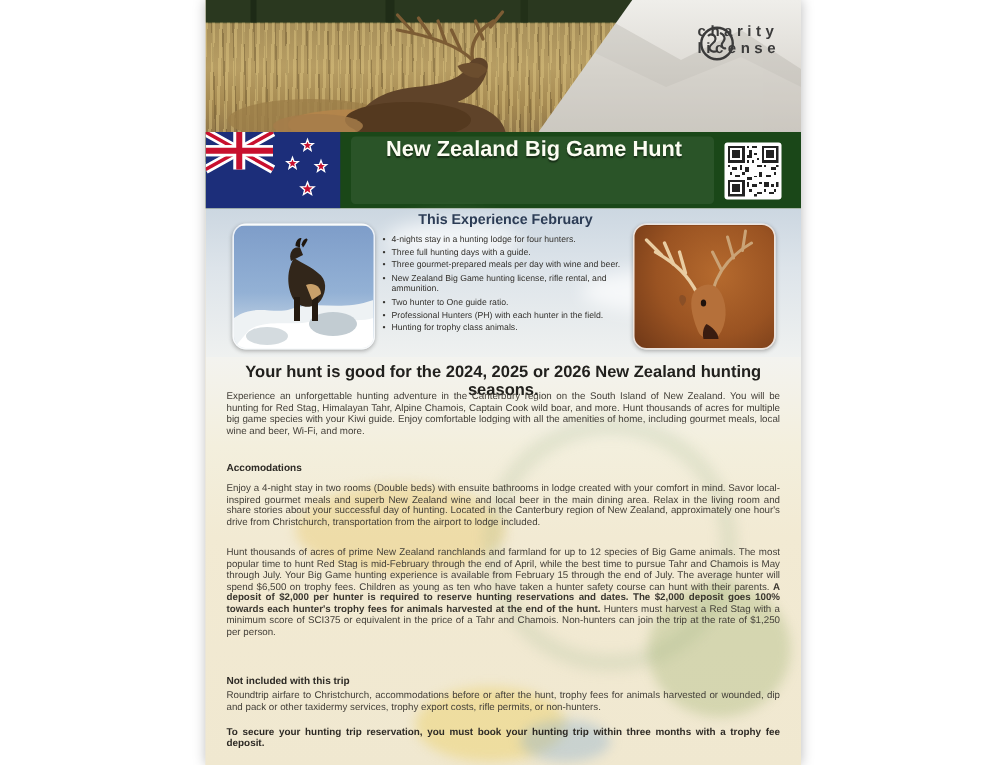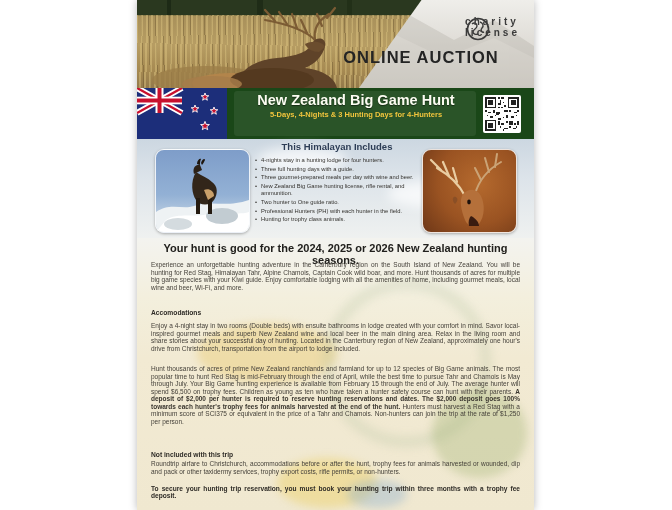--- a/index.html
+++ b/index.html
@@ -108,21 +108,20 @@
         <svg width="26" height="26" viewBox="0 0 26 26">
           <circle cx="13" cy="13" r="10.5" fill="none" stroke="#3b3b3b" stroke-width="1.6"></circle>
           <path d="M7,8 C9,6 12,7 12,10 C12,13 8,13 8,16 C8,18 11,19 13,18" fill="none" stroke="#3b3b3b" stroke-width="1.4"></path>
           <path d="M15,6 C18,7 19,10 17,12 C15,14 17,17 19,16" fill="none" stroke="#3b3b3b" stroke-width="1.4"></path>
         </svg>
         <div class="logo-text">
           <div>charity</div>
           <div>license</div>
         </div>
       </div>
-      <div class="auction">ONLINE AUCTION</div>
     </div>
 
     <div class="band">
       <svg class="flag" viewBox="0 0 90 51">
         <rect width="90" height="51" fill="#1c2e7a"></rect>
         <g>
           <path d="M0,0 L45,25 M45,0 L0,25" stroke="#ffffff" stroke-width="6"></path>
           <path d="M0,0 L45,25 M45,0 L0,25" stroke="#c8102e" stroke-width="2.4"></path>
           <rect x="18.5" y="0" width="8" height="25" fill="#ffffff"></rect>
           <rect x="0" y="8.7" width="45" height="7.6" fill="#ffffff"></rect>
@@ -132,21 +131,20 @@
         <g fill="#c8102e" stroke="#ffffff" stroke-width="0.9">
           <polygon points="0,-4 1,-1.37 3.8,-1.24 1.62,0.53 2.35,3.24 0,1.7 -2.35,3.24 -1.62,0.53 -3.8,-1.24 -1,-1.37" transform="translate(68,9)"></polygon>
           <polygon points="0,-4 1,-1.37 3.8,-1.24 1.62,0.53 2.35,3.24 0,1.7 -2.35,3.24 -1.62,0.53 -3.8,-1.24 -1,-1.37" transform="translate(58,21)"></polygon>
           <polygon points="0,-4 1,-1.37 3.8,-1.24 1.62,0.53 2.35,3.24 0,1.7 -2.35,3.24 -1.62,0.53 -3.8,-1.24 -1,-1.37" transform="translate(77,23)"></polygon>
           <polygon points="0,-4.6 1.15,-1.6 4.4,-1.45 1.9,0.6 2.7,3.7 0,1.95 -2.7,3.7 -1.9,0.6 -4.4,-1.45 -1.15,-1.6" transform="translate(68,38)"></polygon>
         </g>
       </svg>
       <div class="band-inner"></div>
       <div class="band-center">
         <div class="band-title">New Zealand Big Game Hunt</div>
-        <div class="band-sub">5-Days, 4-Nights &amp; 3 Hunting Days for 4-Hunters</div>
       </div>
       <div class="qr">
         <svg width="34" height="34" viewBox="0 0 21 21" shape-rendering="crispEdges">
           <g fill="#222">
             <rect x="0" y="0" width="7" height="7"></rect>
               <rect x="14" y="0" width="7" height="7"></rect>
               <rect x="0" y="14" width="7" height="7"></rect>
             <rect x="1" y="1" width="5" height="5" fill="#fff"></rect>
               <rect x="15" y="1" width="5" height="5" fill="#fff"></rect>
               <rect x="1" y="15" width="5" height="5" fill="#fff"></rect>
@@ -191,21 +189,21 @@
               <rect x="11" y="20" width="1" height="1"></rect>
           </g>
           <polygon points="10.5,8 13,12.5 8,12.5" fill="#fff"></polygon>
         </svg>
       </div>
     </div>
 
     <div class="exp">
       <div class="cloud" style="left:120px;top:8px;width:90px;height:26px;"></div>
       <div class="cloud" style="left:250px;top:40px;width:120px;height:30px;"></div>
-      <div class="exp-h">This Himalayan Includes</div>
+      <div class="exp-h">This Experience February</div>
 
       <div class="exp-img left">
         <svg width="93" height="82" viewBox="0 0 93 82">
           <path d="M0,62 C14,52 26,60 38,56 C56,50 70,58 93,50 L93,82 L0,82 Z" fill="#eef2f4"></path>
           <path d="M10,70 C22,62 40,68 52,64 C66,60 80,66 93,62 L93,82 L0,82 Z" fill="#ffffff"></path>
           <ellipse cx="66" cy="66" rx="16" ry="8" fill="#c2ccd2"></ellipse>
           <ellipse cx="22" cy="74" rx="14" ry="6" fill="#d4dbdf"></ellipse>
 
           <g>
             <path d="M38,24 C36,18 40,14 44,15 L46,20 Z" fill="#2c2117"></path>

